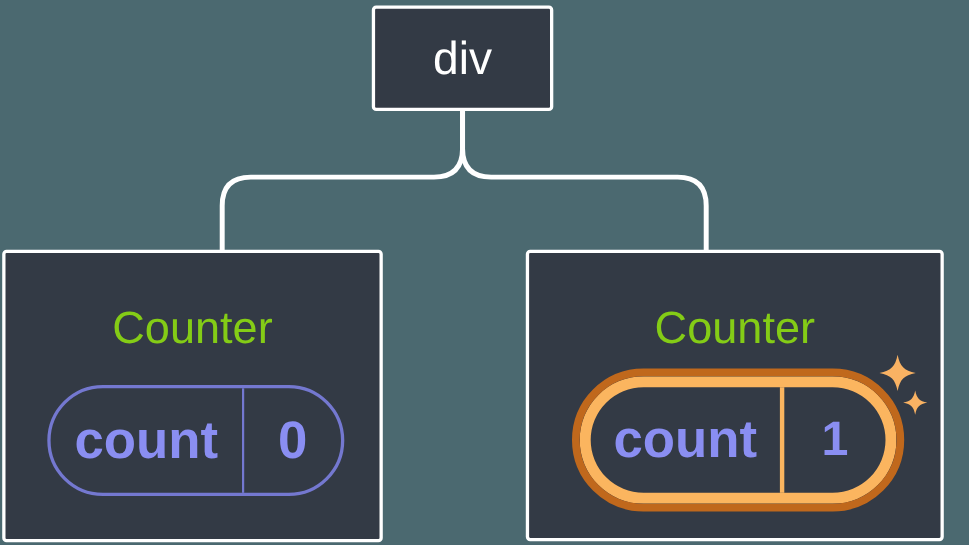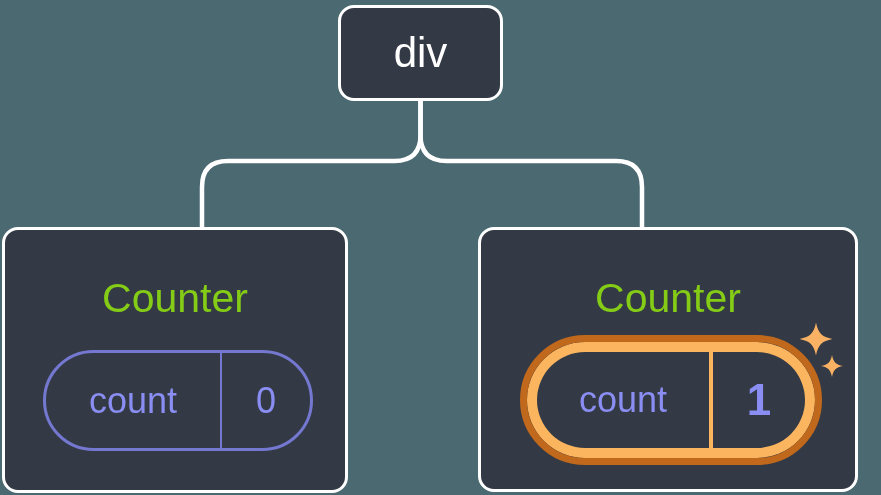--- a/index.html
+++ b/index.html
@@ -16,21 +16,21 @@
   .connector-svg {
     position: absolute;
     left: 0; top: 0;
     z-index: 0;
   }
 
   .node {
     position: absolute;
     background: #333a45;
     border: 3px solid #ffffff;
-    border-radius: 16px;
+    border-radius: 4px;
     box-sizing: border-box;
     z-index: 1;
   }
 
   .node-root {
     left: 338px; top: 5px;
     width: 165px; height: 96px;
     display: flex; align-items: center; justify-content: center;
   }
   .root-label {
@@ -78,22 +78,23 @@
   }
   .pill-highlight .cell-key { width: 172px; }
   .pill-highlight .cell-value { flex: 1; font-weight: bold; font-size: 44px; }
   .divider-highlight { width: 4px; background: #fbb55f; }
 
   .cell {
     display: flex;
     align-items: center;
     justify-content: center;
     color: #8a8ef2;
-    font-size: 36px;
+    font-size: 48px;
     line-height: 1;
+    font-weight: bold;
   }
 
   .sparkles-svg {
     position: absolute;
     left: 0; top: 0;
     z-index: 3;
     pointer-events: none;
   }
 </style>
 </head>

